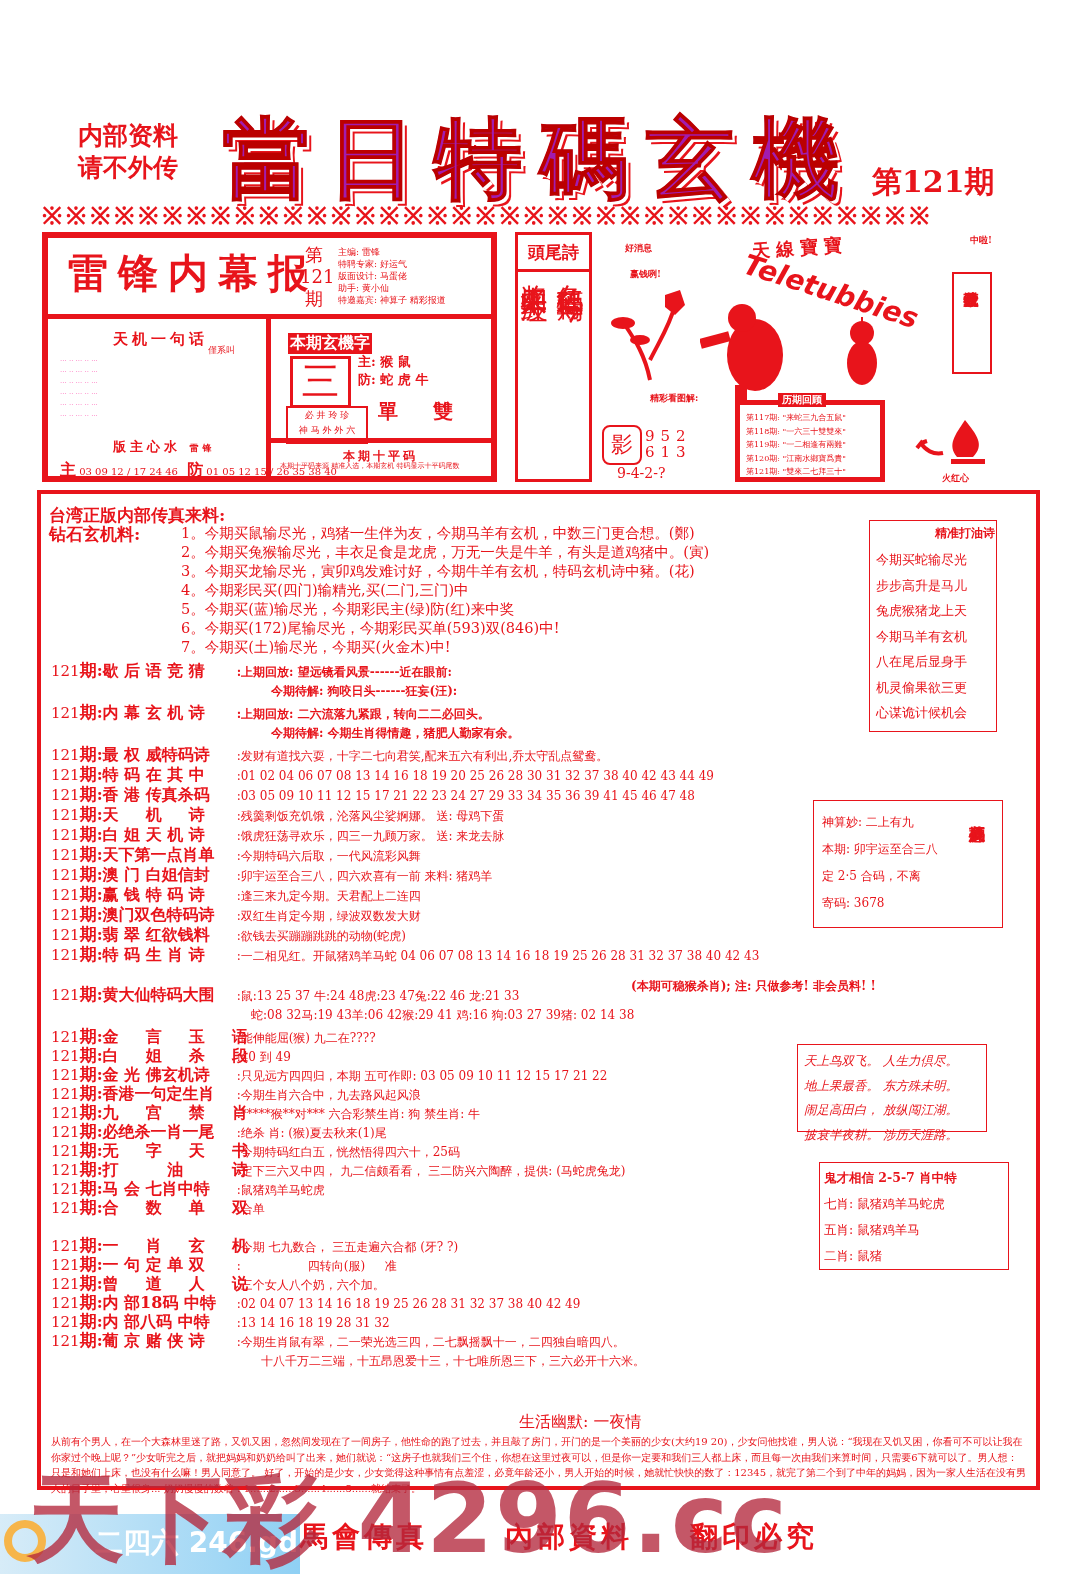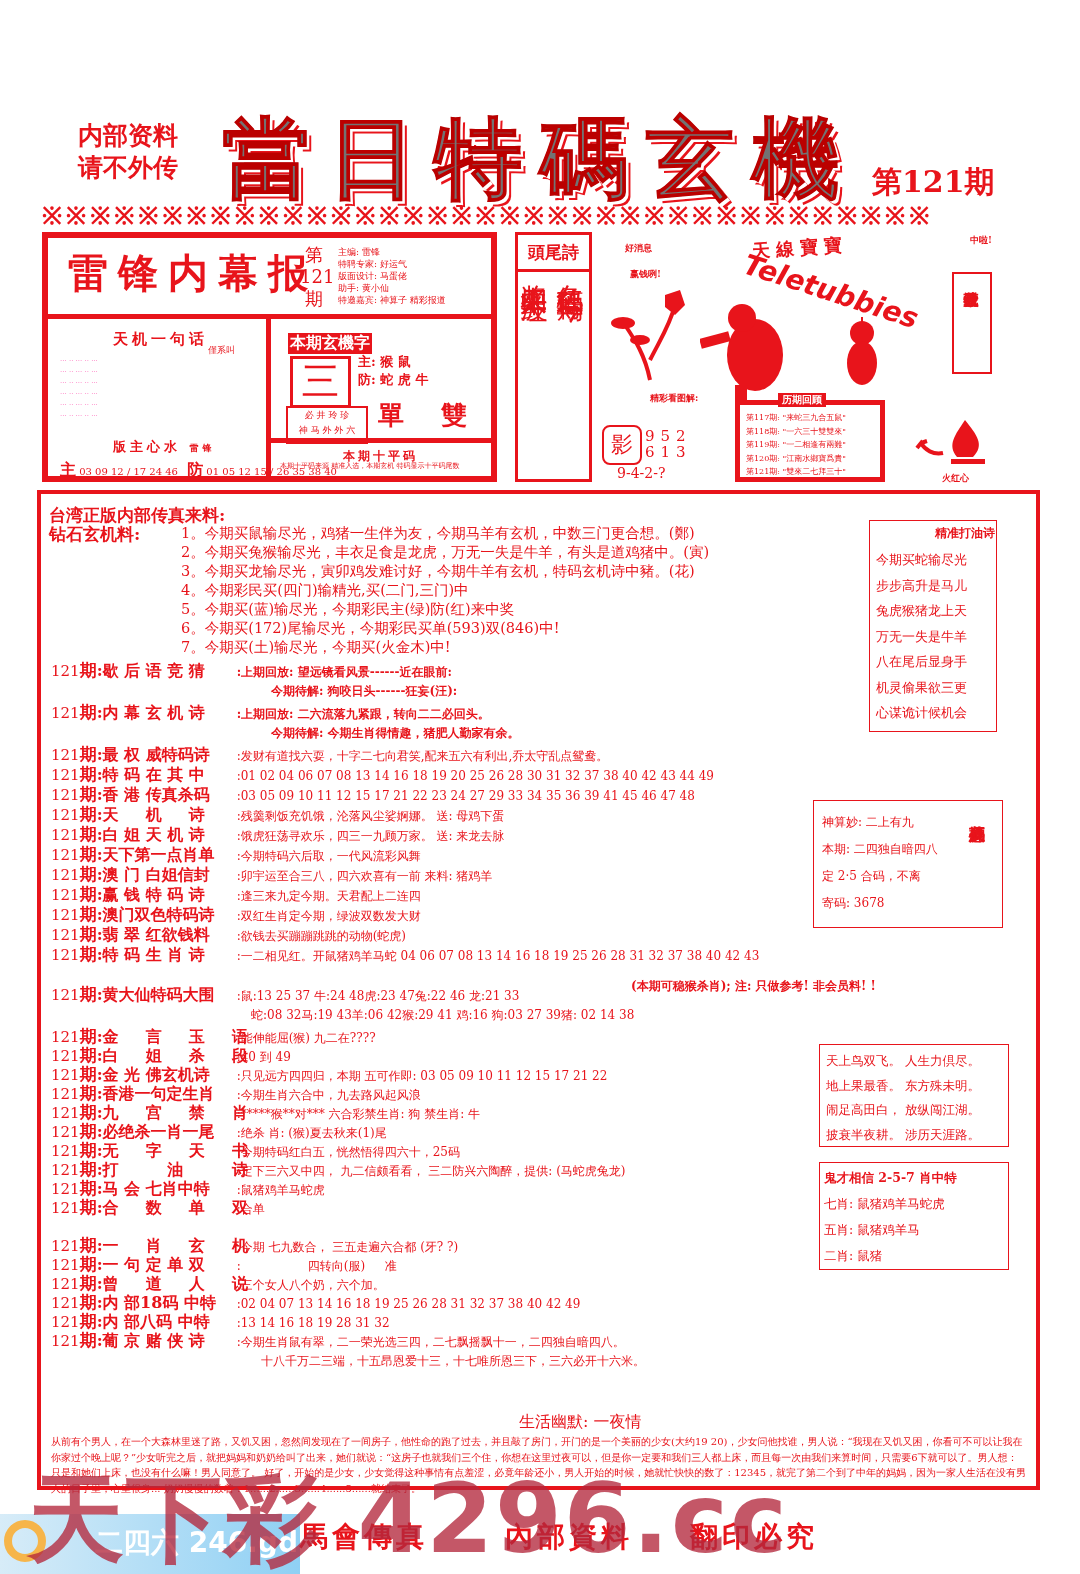--- a/index.html
+++ b/index.html
@@ -1,38 +1,38 @@
 <!DOCTYPE html>
 <html><head>
 <meta charset="utf-8">
 <style>
   html,body{margin:0;padding:0;background:#fff;}
   body{width:1080px;height:1574px;position:relative;overflow:hidden;font-family:"DejaVu Serif",serif;color:#e8141b;}
   .abs{position:absolute;}
   
   .side-note{left:78px;top:120px;font-size:25px;font-weight:bold;line-height:32px;font-family:"DejaVu Sans",sans-serif;}
-  .main-title{left:222px;top:100px;font-size:88px;font-weight:bold;letter-spacing:18px;font-family:"DejaVu Serif",serif;color:#737373;text-shadow:3px 3px 0 #fff,5px 5px 0 #e8141b;-webkit-text-stroke:1px #b00;}
+  .main-title{left:222px;top:100px;font-size:88px;font-weight:bold;letter-spacing:18px;font-family:"DejaVu Serif",serif;color:#a21caf;text-shadow:3px 3px 0 #fff,5px 5px 0 #e8141b;-webkit-text-stroke:1px #b00;}
   .issue-no{left:872px;top:162px;font-size:30px;font-weight:bold;}
   .star-row{left:42px;top:198px;width:1000px;font-size:24px;letter-spacing:4px;white-space:nowrap;overflow:hidden;font-weight:bold;}
   
   .paper-box{left:42px;top:232px;width:455px;height:250px;border:6px solid #e8141b;box-sizing:border-box;}
   .paper-title{left:20px;top:8px;font-size:40px;font-weight:bold;letter-spacing:10px;}
   .paper-issue{left:252px;top:6px;font-size:18px;line-height:22px;text-align:center;width:28px;}
   .paper-meta{left:290px;top:8px;font-size:9px;line-height:12px;width:150px;}
   .hdivider{background:#e8141b;height:5px;}
   .vdivider{background:#e8141b;width:5px;}
   .pb-left-title{left:65px;top:92px;font-size:15px;font-weight:bold;letter-spacing:4px;}
   .pb-sig{left:160px;top:106px;font-size:9px;}
   .pb-dots{left:12px;top:118px;width:190px;font-size:7px;line-height:11px;color:#f29;opacity:.6;}
   .pb-heart{left:65px;top:200px;font-size:13px;font-weight:bold;letter-spacing:4px;}
   .pb-main{left:12px;top:222px;font-size:10px;}
   .char-box{left:242px;top:118px;width:55px;height:46px;border:3px solid #e8141b;font-size:38px;text-align:center;line-height:44px;}
   .pb-sub{left:240px;top:95px;font-size:16px;font-weight:bold;background:#e8141b;color:#fff;padding:0 2px;}
   .pb-zhu{left:310px;top:115px;font-size:13px;font-weight:bold;line-height:18px;}
-  .pb-big{left:330px;top:160px;font-size:26px;font-weight:bold;letter-spacing:14px;}
+  .pb-big{left:330px;top:160px;font-size:20px;font-weight:bold;letter-spacing:14px;}
   .pb-smallbox{left:238px;top:168px;width:78px;height:34px;border:2px solid #e8141b;font-size:9px;line-height:15px;text-align:center;}
   .pb-ten{left:295px;top:210px;font-size:12px;font-weight:bold;letter-spacing:3px;}
   .pb-ten-sub{left:232px;top:224px;width:200px;font-size:7px;line-height:9px;}
   
   .poem-box{left:515px;top:232px;width:77px;height:250px;border:3px solid #e8141b;box-sizing:border-box;}
   .poem-title{left:0;top:0;width:71px;height:34px;border-bottom:3px solid #e8141b;font-size:17px;font-weight:bold;text-align:center;line-height:34px;}
   .vert{writing-mode:vertical-rl;font-family:"DejaVu Sans",sans-serif;font-size:27px;line-height:28px;letter-spacing:-2px;}
   .poem-col1{left:38px;top:40px;}
   .poem-col2{left:2px;top:40px;}
   
@@ -56,21 +56,21 @@
   .row .lbl{font-weight:bold;font-size:16px;display:inline-block;width:140px;letter-spacing:0;}
   .row .val{font-size:12px;}
   .fax-head{left:8px;top:12px;font-size:17px;font-weight:bold;line-height:19px;}
   .fax-items{left:140px;top:30px;font-size:14.5px;line-height:19px;}
   .oil-box{left:828px;top:26px;width:128px;height:212px;border:1.5px solid #e8141b;box-sizing:border-box;}
   .oil-title{left:0;width:125px;top:4px;font-size:12px;font-weight:bold;text-align:right;}
   .oil-lines{left:6px;top:26px;font-size:13px;line-height:25.5px;}
   .god-box{left:772px;top:306px;width:190px;height:128px;border:1.5px solid #e8141b;box-sizing:border-box;}
   .god-lines{left:8px;top:8px;font-size:12px;line-height:27px;}
   .god-vert{left:148px;top:12px;font-size:16px;font-weight:bold;line-height:30px;writing-mode:vertical-rl;}
-  .verse-box{left:778px;top:550px;width:190px;height:103px;border:1.5px solid #e8141b;box-sizing:border-box;}
+  .verse-box{left:756px;top:550px;width:190px;height:88px;border:1.5px solid #e8141b;box-sizing:border-box;font-style:italic;}
   .verse-lines{left:6px;top:4px;font-size:12.5px;line-height:24.5px;white-space:pre;}
   .zod-box{left:778px;top:668px;width:190px;height:108px;border:1.5px solid #e8141b;box-sizing:border-box;}
   .zod-lines{left:4px;top:2px;font-size:12.5px;line-height:26px;}
   .zod-title{font-weight:bold;}
   .humor-title{left:478px;top:918px;font-size:16px;}
   .story{left:10px;top:940px;width:975px;font-size:10px;line-height:15.5px;}
   
   .footer-lbl{top:1518px;font-size:28px;font-weight:bold;letter-spacing:4px;}
   .watermark{left:28px;top:1456px;font-size:96px;font-weight:bold;color:rgba(180,40,60,.78);font-family:"DejaVu Sans",sans-serif;letter-spacing:2px;}
   .logo-badge{left:0;top:1514px;width:300px;height:75px;background:linear-gradient(90deg,#d7ecf8,#8fd0f4);}
@@ -203,21 +203,21 @@
     <div>6。今期买(172)尾输尽光，今期彩民买单(593)双(846)中!</div>
     <div>7。今期买(土)输尽光，今期买(火金木)中!</div>
   </div>
 
   <div class="abs oil-box">
     <div class="abs oil-title">精准打油诗</div>
     <div class="abs oil-lines">
       <div>今期买蛇输尽光</div>
         <div>步步高升是马儿</div>
         <div>兔虎猴猪龙上天</div>
-        <div>万无一失是牛羊</div>
+        <div>今期马羊有玄机</div>
         <div>八在尾后显身手</div>
         <div>机灵偷果欲三更</div>
         <div>心谋诡计候机会</div>
     </div>
   </div>
 
   <div class="row" style="top:168px"><span class="n">121</span><span class="q">期</span><span class="lbl">:歇 后 语 竞 猜</span><b class="val">:上期回放: 望远镜看风景------近在眼前:</b></div>
   <div class="row" style="top:188px;left:230px"><b class="val">今期待解: 狗咬日头------狂妄(汪):</b></div>
   <div class="row" style="top:210px"><span class="n">121</span><span class="q">期</span><span class="lbl">:内 幕 玄 机 诗</span><b class="val">:上期回放: 二六流落九紧跟，转向二二必回头。</b></div>
   <div class="row" style="top:230px;left:230px"><b class="val">今期待解: 今期生肖得情趣，猪肥人勤家有余。</b></div>
@@ -229,21 +229,21 @@
   <div class="row" style="top:352px"><span class="n">121</span><span class="q">期</span><span class="lbl">:天下第一点肖单</span><span class="val">:今期特码六后取，一代风流彩风舞</span></div>
   <div class="row" style="top:372px"><span class="n">121</span><span class="q">期</span><span class="lbl">:澳 门 白姐信封</span><span class="val">:卯宇运至合三八，四六欢喜有一前 来料: 猪鸡羊</span></div>
   <div class="row" style="top:392px"><span class="n">121</span><span class="q">期</span><span class="lbl">:赢 钱 特 码 诗</span><span class="val">:逢三来九定今期。天君配上二连四</span></div>
   <div class="row" style="top:412px"><span class="n">121</span><span class="q">期</span><span class="lbl">:澳门双色特码诗</span><span class="val">:双红生肖定今期，绿波双数发大财</span></div>
   <div class="row" style="top:432px"><span class="n">121</span><span class="q">期</span><span class="lbl">:翡 翠 红欲钱料</span><span class="val">:欲钱去买蹦蹦跳跳的动物(蛇虎)</span></div>
   <div class="row" style="top:452px"><span class="n">121</span><span class="q">期</span><span class="lbl">:特 码 生 肖 诗</span><span class="val">:一二相见红。开鼠猪鸡羊马蛇 04 06 07 08 13 14 16 18 19 25 26 28 31 32 37 38 40 42 43</span></div>
 
   <div class="abs god-box">
     <div class="abs god-lines">
       <div>神算妙: 二上有九</div>
-        <div>本期: 二四独自暗四八</div>
+        <div>本期: 卯宇运至合三八</div>
         <div>定 2·5 合码，不离</div>
         <div>寄码: 3678</div>
     </div>
     <div class="abs god-vert">入夢息神碼</div>
   </div>
 
   <div class="row" style="top:492px"><span class="n">121</span><span class="q">期</span><span class="lbl">:黄大仙特码大围</span><span class="val">:鼠:13 25 37 牛:24 48虎:23 47兔:22 46 龙:21 33</span></div>
   <div class="row" style="top:512px;left:210px"><span class="val">蛇:08 32马:19 43羊:06 42猴:29 41 鸡:16 狗:03 27 39猪: 02 14 38</span></div>
   <div class="row" style="top:484px;left:590px;font-size:12px;font-weight:bold">(本期可稳猴杀肖); 注: 只做参考! 非会员料! !</div>
 

